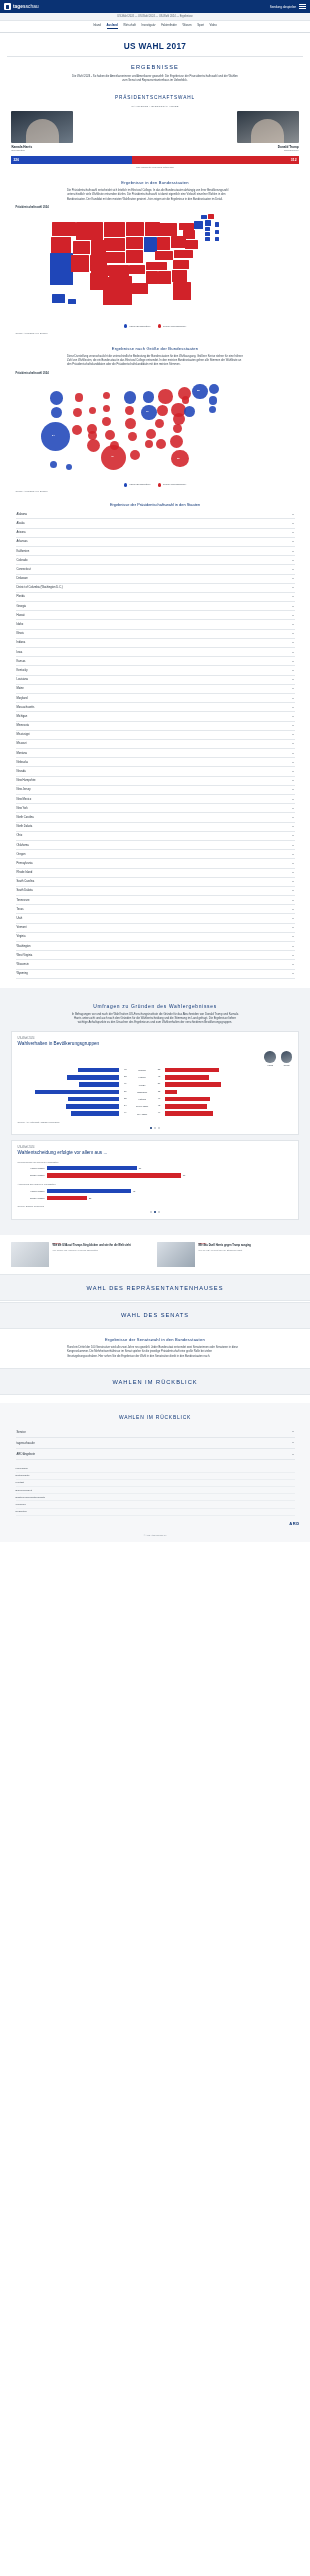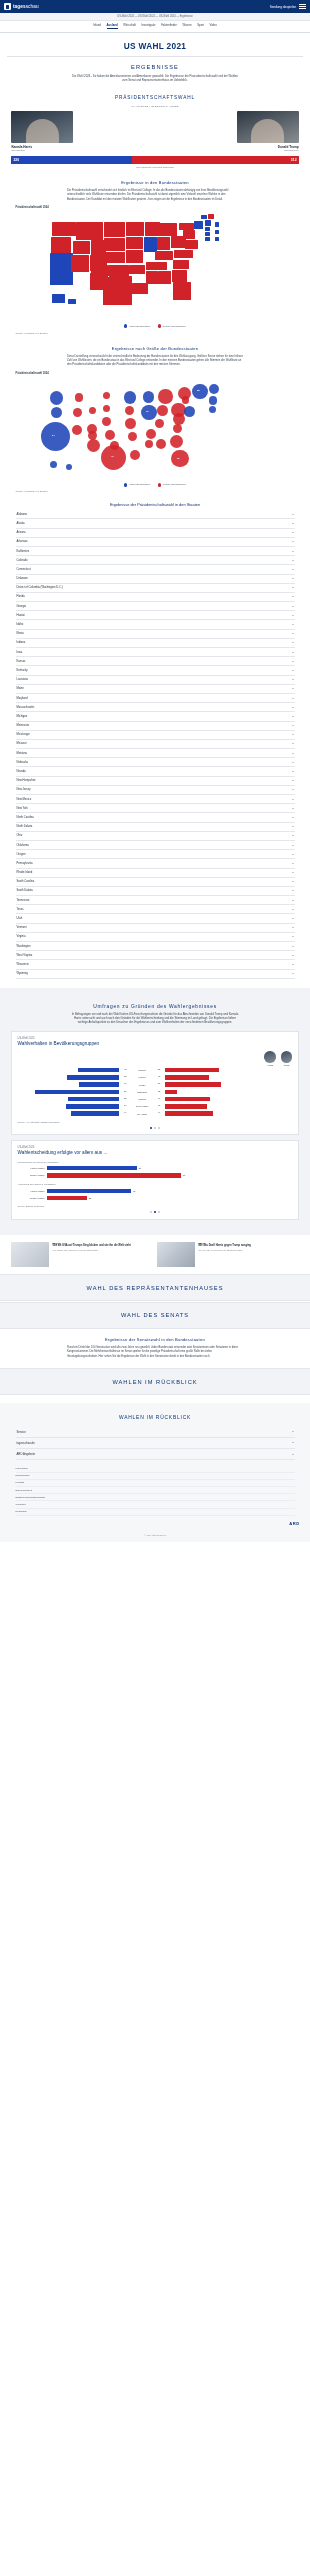--- a/index.html
+++ b/index.html
@@ -236,21 +236,21 @@
     <a href="#">Inland</a>
     <a href="#" class="active">Ausland</a>
     <a href="#">Wirtschaft</a>
     <a href="#">Investigativ</a>
     <a href="#">Faktenfinder</a>
     <a href="#">Wissen</a>
     <a href="#">Sport</a>
     <a href="#">Video</a>
   </div>
 
-  <div class="page-title">US WAHL 2021</div>
+  <div class="page-title">US WAHL 2017</div>
   <div class="hr-light"></div>
 
   <div class="section-title">ERGEBNISSE</div>
   <div class="section-sub">Die Wahl 2024 - So haben die Amerikanerinnen und Amerikaner gewaehlt: Die Ergebnisse der Praesidentschaftswahl und der Wahlen zum Senat und Repraesentantenhaus im Ueberblick.</div>
 
   <div class="block-title">PRÄSIDENTSCHAFTSWAHL</div>
 
   <div class="cand-wrap">
     <div class="cand-label">WAHLLEUTE / ELECTORAL VOTES</div>
     <div class="cand-row">

